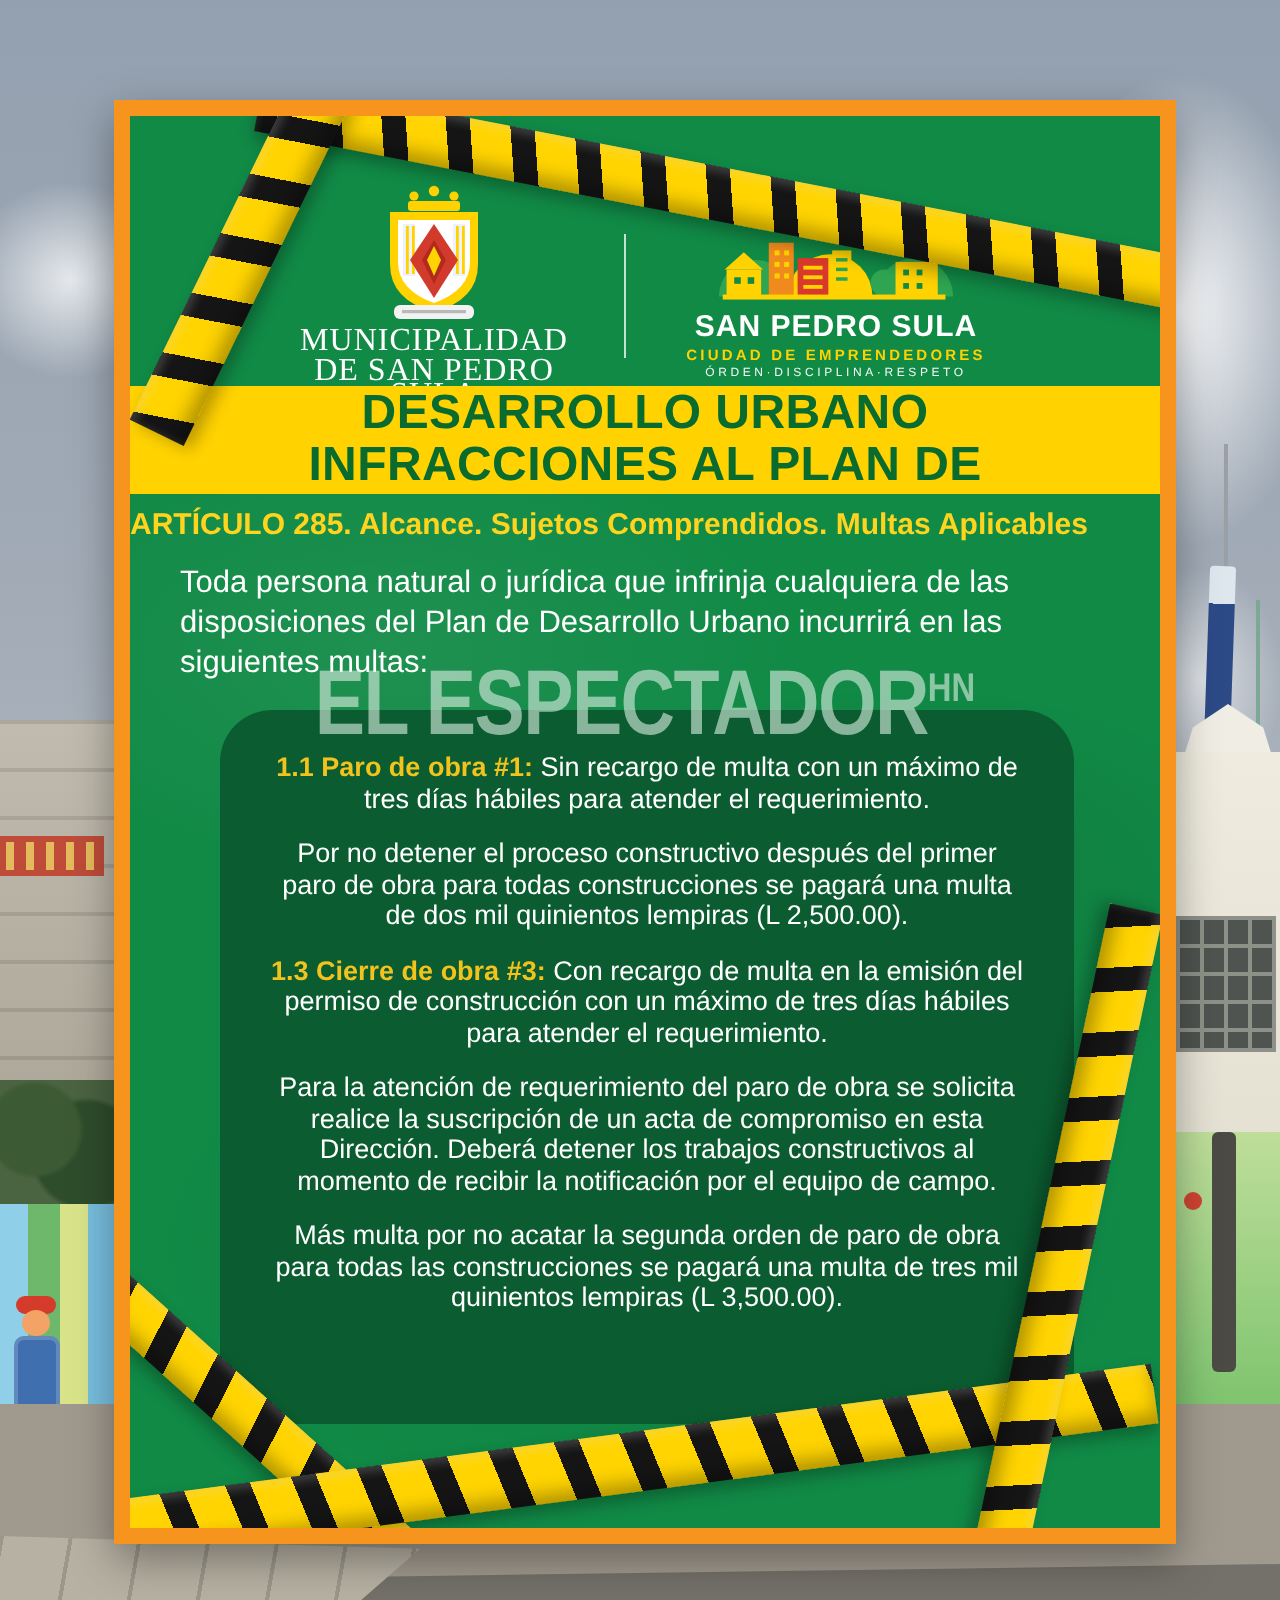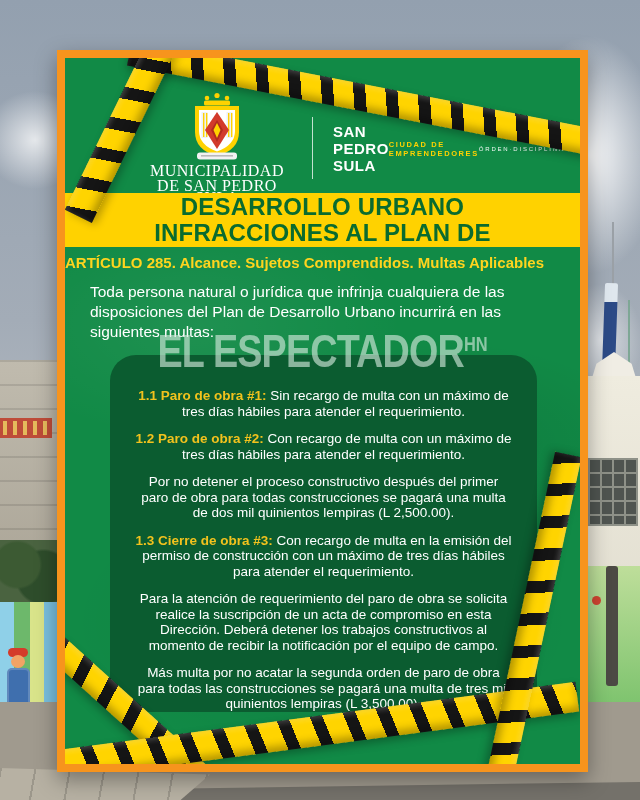--- a/index.html
+++ b/index.html
@@ -60,39 +60,39 @@
   .poster-inner:before{content:"";position:absolute;inset:0;
     background:
       radial-gradient(ellipse 300px 160px at 25% 38%,rgba(255,255,255,.06),transparent 70%),
       radial-gradient(ellipse 280px 150px at 75% 55%,rgba(0,0,0,.10),transparent 70%),
       radial-gradient(ellipse 360px 200px at 50% 80%,rgba(0,0,0,.07),transparent 70%);}
   
   .header{position:absolute;top:34px;left:0;right:0;display:flex;justify-content:center;align-items:center;gap:20px;z-index:2;}
   .left-logo{display:flex;flex-direction:column;align-items:center;width:150px;}
   .left-logo .txt{font-family:"Liberation Serif", serif;color:#fff;font-size:16px;line-height:12px;letter-spacing:.5px;text-align:center;margin-top:3px;}
   .logo-divider{width:1px;height:62px;background:rgba(255,255,255,.75);}
-  .right-logo{display:flex;align-items:center;width:170px;}
+  .right-logo{display:flex;flex-direction:column;align-items:center;width:170px;}
   .rl-title{color:#fff;font-weight:bold;font-size:15px;letter-spacing:.5px;margin-top:1px;}
   .rl-sub{color:#FFD200;font-weight:bold;font-size:7.5px;letter-spacing:1.6px;margin-top:1px;}
   .rl-motto{color:#fff;font-size:6px;letter-spacing:1.8px;margin-top:2px;opacity:.95;}
   
   .banner{position:absolute;top:135px;left:0;right:0;height:54px;background:#FFD200;z-index:2;
     display:flex;flex-direction:column;justify-content:center;align-items:center;}
   .banner .line{color:#0A6B2F;font-weight:bold;font-size:24px;line-height:26px;letter-spacing:.2px;}
   .article{position:absolute;top:196px;left:0;right:0;text-align:left;color:#FFD41E;font-weight:bold;font-size:15px;z-index:2;}
   .intro{position:absolute;top:224px;left:25px;right:9px;text-align:left;color:#fff;font-size:15.5px;line-height:20px;z-index:2;}
   
   .watermark{position:absolute;top:266px;left:0;right:0;text-align:center;z-index:6;
     font-weight:bold;font-size:46px;letter-spacing:-1px;color:rgba(216,236,224,.62);
     transform:scaleX(.82);pointer-events:none;}
   .watermark sup{font-size:20px;letter-spacing:0;}
   
   .panel{position:absolute;left:45px;top:297px;width:427px;height:357px;box-sizing:border-box;
     background:#0B5C30;border-radius:26px;z-index:2;padding:21px 24px 12px;overflow:hidden;}
-  .panel p{margin:12px 0 12px;color:#fff;font-size:13.5px;line-height:15.5px;text-align:center;}
+  .panel p{margin:0 0 12px;color:#fff;font-size:13.5px;line-height:15.5px;text-align:center;}
   .panel p:last-child{margin-bottom:0;}
   .p-label{color:#F2C21D;font-weight:bold;}
   
   .tape{position:absolute;z-index:4;
     background:repeating-linear-gradient(75deg,#151515 0 12px,#FFD400 12px 32px);
     box-shadow:inset 0 -5px 9px rgba(0,0,0,.30),inset 0 3px 5px rgba(255,255,255,.18),0 4px 8px rgba(0,0,0,.28);}
   .tape-top  {width:500px;height:27px;left:310px;top:42px; transform:translate(-50%,-50%) rotate(11deg);}
   .tape-tl   {width:190px;height:30px;left:55px; top:73px; transform:translate(-50%,-50%) rotate(-64deg);}
   .tape-bl   {width:215px;height:26px;left:71px; top:661px;transform:translate(-50%,-50%) rotate(42deg);}
   .tape-bot  {width:525px;height:30px;left:252px;top:673px;transform:translate(-50%,-50%) rotate(-7.5deg);}
@@ -206,21 +206,20 @@
     <div class="article">ARTÍCULO 285. Alcance. Sujetos Comprendidos. Multas Aplicables</div>
 
     <div class="intro">Toda persona natural o jurídica que infrinja cualquiera de las disposiciones del Plan de Desarrollo Urbano incurrirá en las siguientes multas:</div>
 
     <div class="watermark">
       <span>EL ESPECTADOR</span><sup>HN</sup>
     </div>
 
     <div class="panel">
       <p><span class="p-label">1.1 Paro de obra #1:</span><span> Sin recargo de multa con un máximo de tres días hábiles para atender el requerimiento.</span></p>
-      <p><span class="p-label">1.2 Paro de obra #2:</span><span> Con recargo de multa con un máximo de tres días hábiles para atender el requerimiento.</span></p>
       <p><span class="p-label"></span><span>Por no detener el proceso constructivo después del primer paro de obra para todas construcciones se pagará una multa de dos mil quinientos lempiras (L 2,500.00).</span></p>
       <p><span class="p-label">1.3 Cierre de obra #3:</span><span> Con recargo de multa en la emisión del permiso de construcción con un máximo de tres días hábiles para atender el requerimiento.</span></p>
       <p><span class="p-label"></span><span>Para la atención de requerimiento del paro de obra se solicita realice la suscripción de un acta de compromiso en esta Dirección. Deberá detener los trabajos constructivos al momento de recibir la notificación por el equipo de campo.</span></p>
       <p><span class="p-label"></span><span>Más multa por no acatar la segunda orden de paro de obra para todas las construcciones se pagará una multa de tres mil quinientos lempiras (L 3,500.00).</span></p>
     </div>
 
   </div>
 </div>
 
 </body></html>

